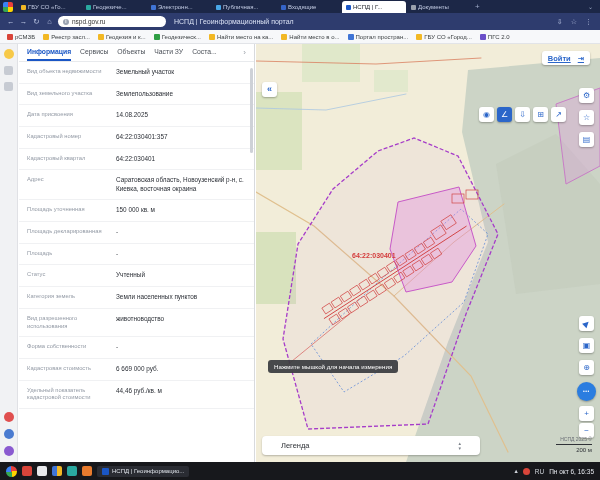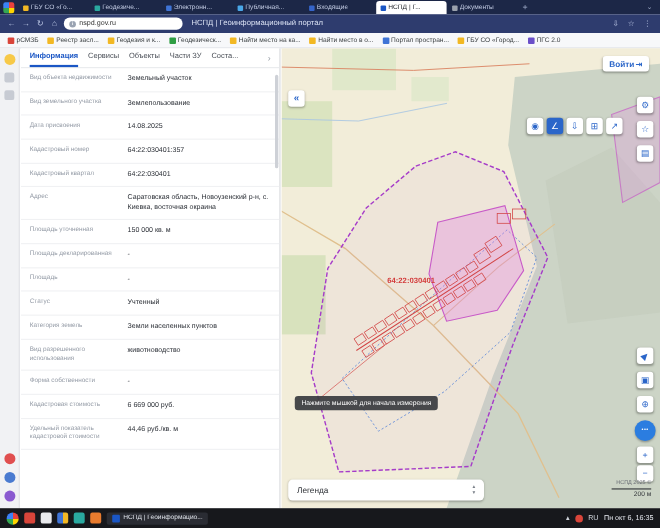--- a/index.html
+++ b/index.html
@@ -52,30 +52,30 @@
   .flabel{flex:0 0 82px;font-size:5.8px;color:#939aa5;line-height:1.35;}
   .fvalue{flex:1;font-size:6.4px;color:#2b2f36;line-height:1.35;}
   .pscroll{position:absolute;right:1px;top:24px;width:3px;height:85px;border-radius:2px;background:#ced1d7;}
 
   
   .map{position:absolute;left:256px;top:44px;right:0;height:418px;overflow:hidden;background:#f2edd9;}
   .map svg{position:absolute;left:0;top:0;}
   .mbtn{position:absolute;width:15px;height:15px;background:#fff;border-radius:3px;box-shadow:0 1px 2px rgba(0,0,0,.3);color:#2b66c9;font-size:8px;line-height:15px;text-align:center;}
   .mbtn.active{background:#2b66c9;color:#fff;}
   .collapse{left:6px;top:38px;font-size:9px;font-weight:bold;}
-  .login{position:absolute;right:10px;top:7px;background:#fff;border-radius:3px;box-shadow:0 1px 2px rgba(0,0,0,.3);color:#2b66c9;font-size:7.5px;padding:2.5px 6px;display:flex;align-items:center;gap:1px;font-weight:bold;}
+  .login{position:absolute;right:10px;top:7px;background:#fff;border-radius:3px;box-shadow:0 1px 2px rgba(0,0,0,.3);color:#2b66c9;font-size:7.5px;padding:2.5px 6px;display:flex;align-items:center;gap:7px;font-weight:bold;text-decoration:underline;}
   .mtoolbar{position:absolute;right:34px;top:63px;display:flex;gap:3px;}
   .mtoolbar .mbtn{position:static;}
   .rc{right:6px;}
   .t44{top:44px}.t66{top:66px}.t88{top:88px}.t272{top:272px}.t294{top:294px}.t316{top:316px}.t362{top:362px}.t379{top:379px}
   .rot{display:inline-block;transform:rotate(-45deg);}
   .chat{position:absolute;right:4px;top:338px;width:19px;height:19px;border-radius:50%;background:#2b7de0;box-shadow:0 1px 2px rgba(0,0,0,.3);color:#fff;font-size:5px;line-height:19px;text-align:center;letter-spacing:.5px;}
   .parcel-label{position:absolute;left:96px;top:208px;color:#d33b3b;font-size:7px;font-weight:bold;white-space:nowrap;}
   .tooltip{position:absolute;left:12px;top:316px;background:rgba(58,60,64,.93);color:#fff;font-size:6.2px;padding:3px 6px;border-radius:3px;white-space:nowrap;}
-  .legend{position:absolute;left:6px;top:392px;width:178px;height:19px;background:#fff;border-radius:4px;box-shadow:0 1px 2px rgba(0,0,0,.25);display:flex;align-items:center;padding:0 8px;font-size:7.5px;color:#2f3237;}
+  .legend{position:absolute;left:6px;top:392px;width:218px;height:19px;background:#fff;border-radius:4px;box-shadow:0 1px 2px rgba(0,0,0,.25);display:flex;align-items:center;padding:0 19px;font-size:7.5px;color:#2f3237;}
   .legend-toggle{margin-left:auto;display:flex;flex-direction:column;align-items:center;color:#7a8089;font-size:5px;line-height:4.5px;}
   .credit{position:absolute;right:8px;top:392px;font-size:5px;color:#6b6f76;}
   .scale{position:absolute;right:8px;top:400px;display:flex;flex-direction:column;align-items:flex-end;font-size:6px;color:#2f3237;}
   .scale-bar{width:36px;height:0;border-top:1.5px solid #2f3237;margin-bottom:1.5px;}
 
   
   .taskbar{position:absolute;left:0;bottom:0;width:600px;height:18px;background:#17181c;display:flex;align-items:center;gap:5px;padding:0 6px;}
   .start{width:11px;height:11px;border-radius:50%;background:conic-gradient(#e8413c 0 25%,#ffd500 0 50%,#36a852 0 75%,#3b82f6 0);flex:0 0 auto;}
   .app-ic{width:10px;height:10px;border-radius:2px;flex:0 0 auto;}
   .a0{background:#d9453a}.a1{background:#e8e9ec}.a2{background:conic-gradient(#f2b824 0 50%,#3f74d6 0)}.a3{background:#2aa9a0}.a4{background:#e87b2e}

